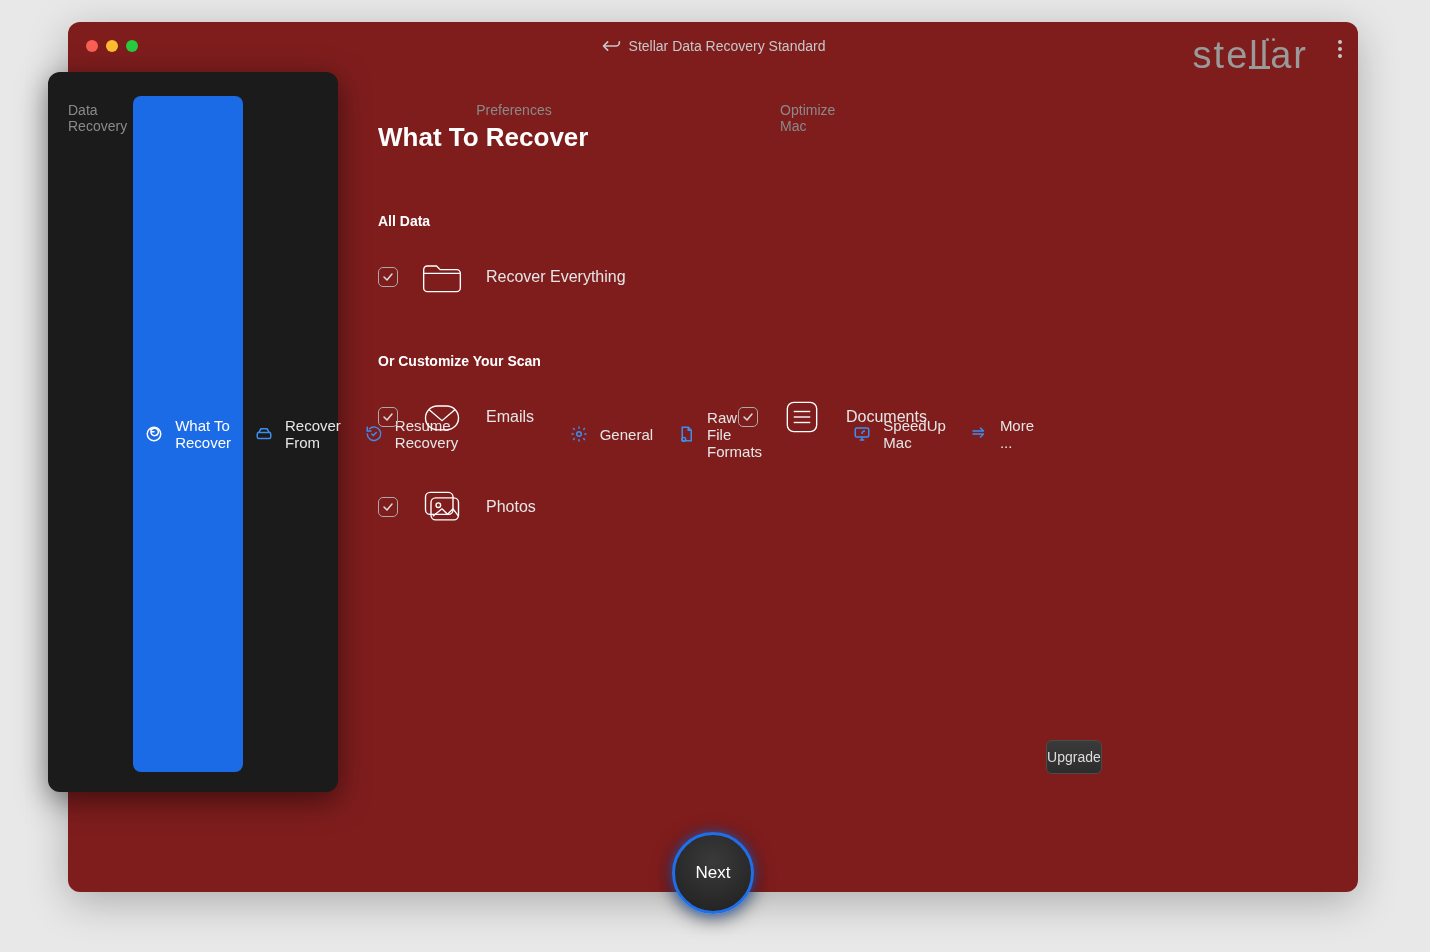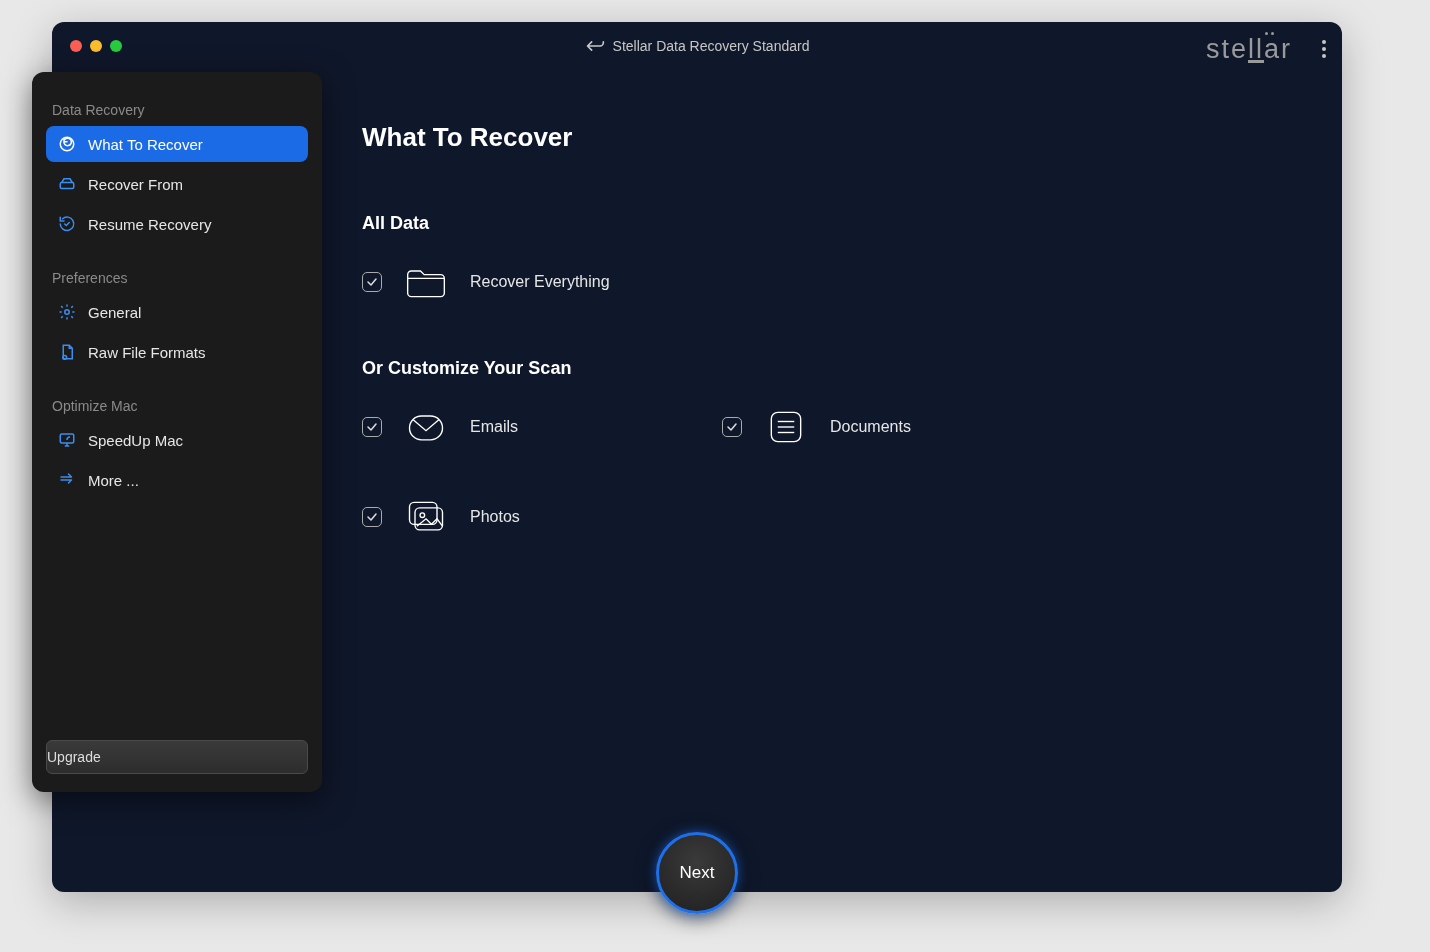--- a/index.html
+++ b/index.html
@@ -6,23 +6,23 @@
   body {
     background: #e8e8e8;
     font-family: -apple-system, BlinkMacSystemFont, "Segoe UI", Helvetica, Arial, sans-serif;
     width: 1430px;
     height: 952px;
     position: relative;
     overflow: hidden;
   }
   .window {
     position: absolute;
-    left: 52px; top: 22px;
+    left: 68px; top: 22px;
     width: 1290px; height: 870px;
-    background: #0f172a;
+    background: #7f1d1d;
     border-radius: 12px;
     box-shadow: 0 10px 40px rgba(0,0,0,0.25);
     overflow: visible;
   }
   
   .titlebar {
     height: 48px;
     display: flex;
     align-items: center;
     padding: 0 18px;
@@ -35,21 +35,21 @@
   .tl-green { background: #29c940; }
   .title-center {
     position: absolute; left: 0; right: 0; text-align: center;
     color: #c7c7c7; font-size: 14px;
     display: flex; justify-content: center; align-items: center; gap: 8px;
     pointer-events: none;
   }
   .back-arrow { display:inline-flex; pointer-events: auto; cursor: pointer; }
   .brand {
     position: absolute; right: 50px; top: 12px;
-    color: #9a9a9a; font-size: 27px; letter-spacing: 2px;
+    color: #9a9a9a; font-size: 38px; letter-spacing: 2px;
     font-weight: 400;
   }
   .brand .ll { border-bottom: 3px solid #9a9a9a; display:inline-block; line-height: 22px; position: relative; }
   .brand .dots::before {
     content: ""; position: absolute; top:-6px; left:17px;
     width:3px; height:3px; background:#9a9a9a; border-radius:50%;
     box-shadow: 6px 0 0 #9a9a9a;
   }
   .kebab {
     position: absolute; right: 16px; top: 18px;
@@ -59,21 +59,21 @@
 
   
   .sidebar {
     position: absolute;
     left: -20px; top: 50px;
     width: 290px; height: 720px;
     background: #1b1b1b;
     border-radius: 12px;
     box-shadow: 0 8px 30px rgba(0,0,0,0.5);
     padding: 22px 14px 18px;
-    display:flex; flex-direction:column;
+    display:flex; flex-direction:row;
   }
   .side-section-title {
     color: #8a8a8a; font-size: 14px; padding: 8px 6px 6px;
   }
   .side-item {
     display:flex; align-items:center; gap:12px;
     padding: 9px 12px; border-radius: 8px;
     color: #e6e6e6; font-size: 15px; cursor:pointer;
     margin: 2px 0;
   }
@@ -91,21 +91,21 @@
   }
 
   
   .content {
     position:absolute;
     left: 310px; top: 100px; right: 40px; bottom: 120px;
   }
   .page-title {
     color: #fff; font-size: 26px; font-weight: 700; margin-bottom: 60px;
   }
-  .section-h { color:#fff; font-size:18px; font-weight:700; margin-bottom: 28px; }
+  .section-h { color:#fff; font-size:14px; font-weight:700; margin-bottom: 28px; }
 
   .row-group { margin-bottom: 56px; }
   .opt-row { display:flex; align-items:center; gap: 28px; margin-bottom: 50px; }
   .opt-grid { display:flex; flex-wrap: wrap; column-gap: 100px; row-gap: 50px; }
   .opt {
     display:flex; align-items:center; gap: 22px;
     width: 260px;
   }
   .cb {
     width:20px; height:20px; border:1.5px solid #aaa; border-radius:5px;

